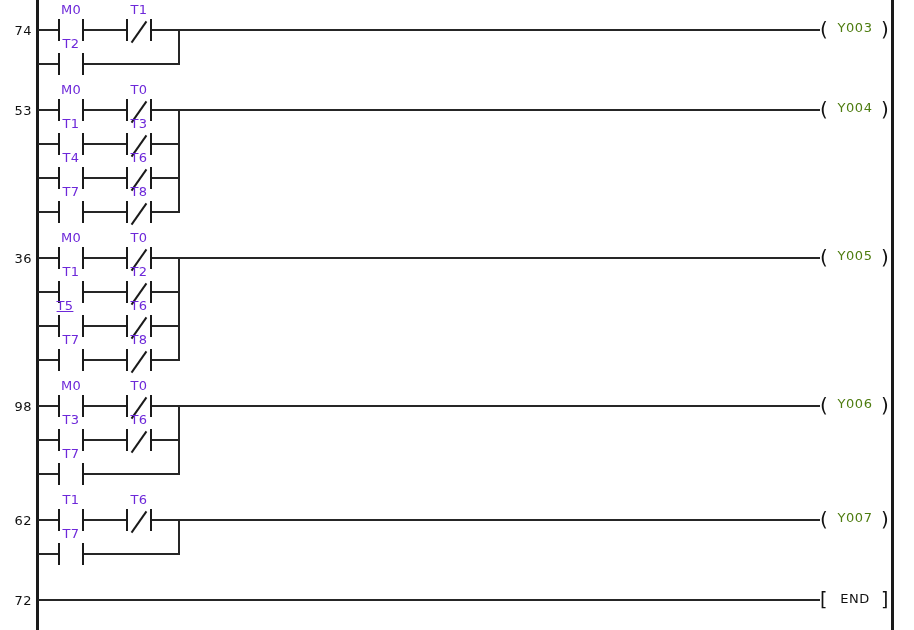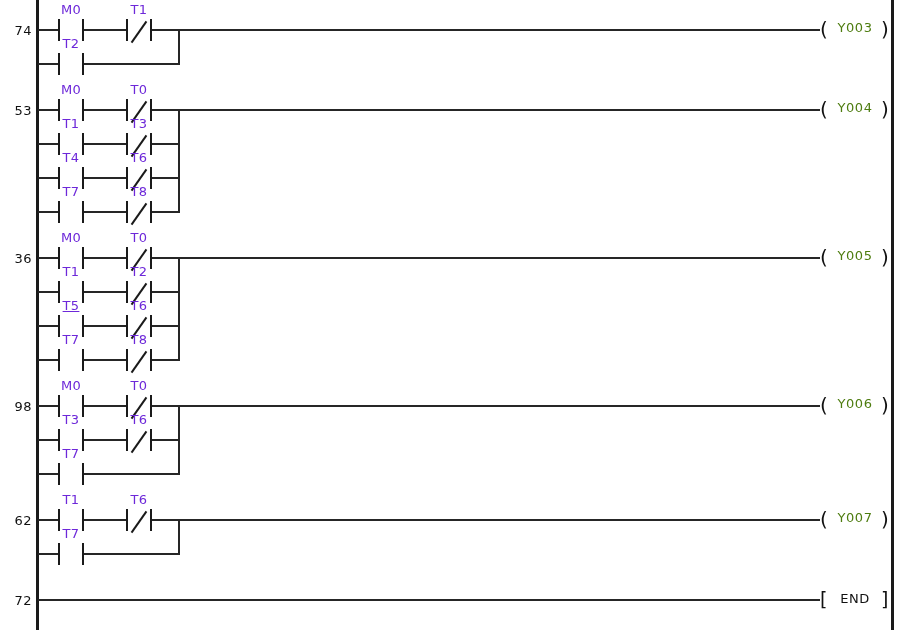--- a/index.html
+++ b/index.html
@@ -173,21 +173,21 @@
         <div class="bar r"></div>
         <div class="slash"></div>
       </div>
       <div class="lbl" style="left: 109px; top: 265px;">T2</div>
       <div class="wire" style="left: 152px; top: 291px; width: 28px;"></div>
       <div class="wire" style="left: 38px; top: 325px; width: 20px;"></div>
       <div class="contact" style="left: 58px; top: 315px;">
         <div class="bar l"></div>
         <div class="bar r"></div>
       </div>
-      <div class="lbl" style="left: 41px; top: 299px; text-decoration: underline;">T5</div>
+      <div class="lbl" style="left: 35px; top: 299px; text-decoration: underline;">T5</div>
       <div class="wire" style="left: 84px; top: 325px; width: 42px;"></div>
       <div class="contact" style="left: 126px; top: 315px;">
         <div class="bar l"></div>
         <div class="bar r"></div>
         <div class="slash"></div>
       </div>
       <div class="lbl" style="left: 109px; top: 299px;">T6</div>
       <div class="wire" style="left: 152px; top: 325px; width: 28px;"></div>
       <div class="wire" style="left: 38px; top: 359px; width: 20px;"></div>
       <div class="contact" style="left: 58px; top: 349px;">

